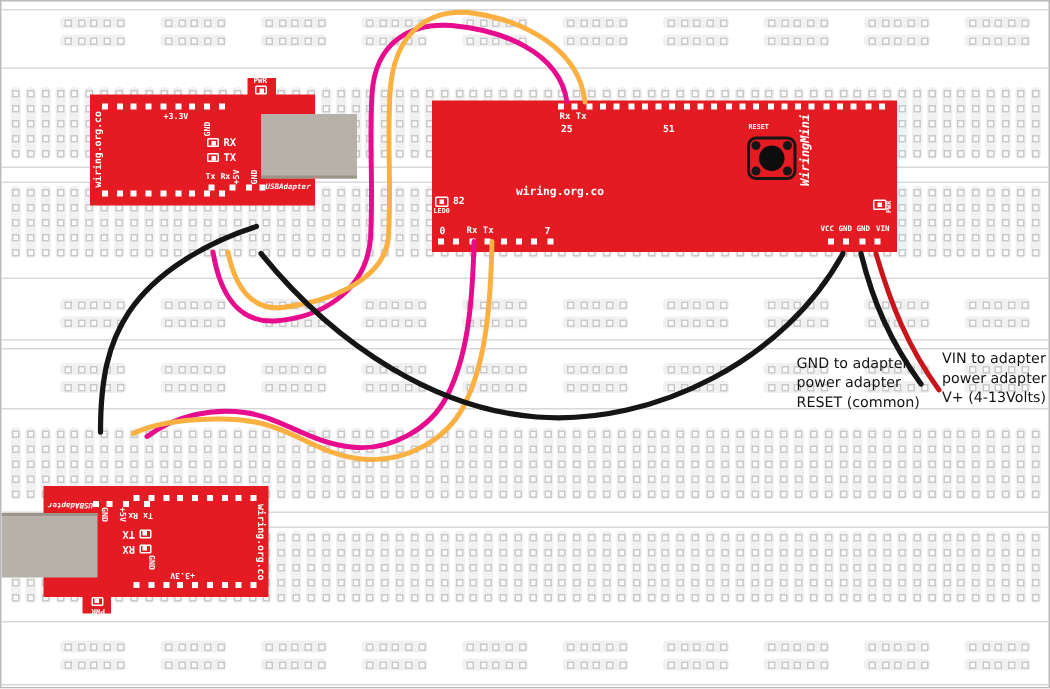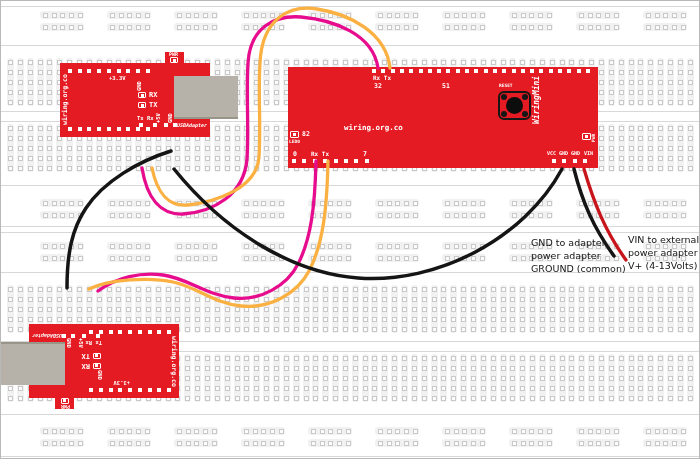--- a/index.html
+++ b/index.html
@@ -2287,21 +2287,21 @@
         <i style="left: 148.8px;"></i>
         <i style="left: 158.1px;"></i>
         <i style="left: 167.4px;"></i>
         <i style="left: 176.7px;"></i>
         <i style="left: 186px;"></i>
         <i style="left: 195.3px;"></i>
         <i style="left: 204.6px;"></i>
         <i style="left: 213.9px;"></i>
       </div>
     <span class="t" style="left:85px;top:8px;font-size:6px;">Rx Tx</span>
-    <span class="t" style="left:86px;top:16px;font-size:6.5px;">32</span>
+    <span class="t" style="left:86px;top:16px;font-size:6.5px;">25</span>
     <span class="t" style="left:154px;top:16px;font-size:6.5px;">51</span>
     <span class="t" style="left:56px;top:57px;font-size:7.5px;">wiring.org.co</span>
     <span class="led" style="left:2px;top:64px;">
         <i></i>
       </span>
     <span class="t" style="left:14px;top:64px;font-size:6.5px;">82</span>
     <span class="t" style="left:1px;top:73px;font-size:4.5px;">LED0</span>
     <span class="t" style="left:5px;top:84px;font-size:6.5px;">0</span>
     <span class="t" style="left:23px;top:84px;font-size:6px;">Rx Tx</span>
     <span class="t" style="left:75px;top:84px;font-size:6.5px;">7</span>
@@ -2396,21 +2396,21 @@
     <path d="M327 160 C326 208,322 243,308 270 C296 293,268 308,240 305 C212 302,196 286,172 281 C150 276,108 278,88 288" stroke="#fbb042"></path>
     <path class="thick" d="M170 150 C138 160,103 180,85 207 C71 228,66 252,66 287" stroke="#151515"></path>
     <path class="thick" d="M173 168 C225 232,292 272,357 277 C436 283,523 238,561 168" stroke="#151515"></path>
     <path class="thick" d="M573 168 C581 200,592 226,613 255" stroke="#151515"></path>
     <path d="M583 168 C593 202,604 230,625 259" stroke="#c8151b"></path>
   </svg>
 
   <div class="note" style="left:530px;top:235px;">
     <div>GND to adapter</div>
     <div>power adapter</div>
-    <div>GROUND (common)</div>
+    <div>RESET (common)</div>
   </div>
   <div class="note" style="left:627px;top:232px;">
-    <div>VIN to external</div>
+    <div>VIN to adapter</div>
     <div>power adapter</div>
     <div>V+ (4-13Volts)</div>
   </div>
 
 </div>
 
 </body></html>

